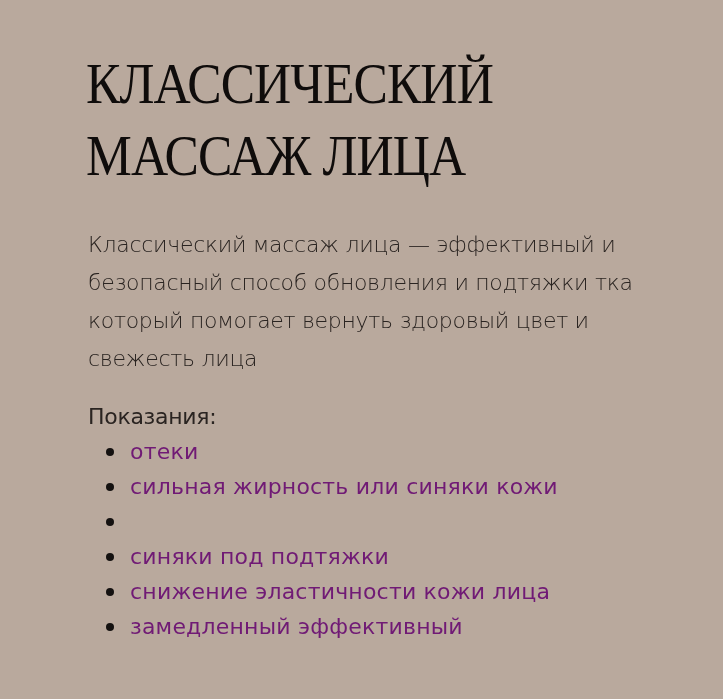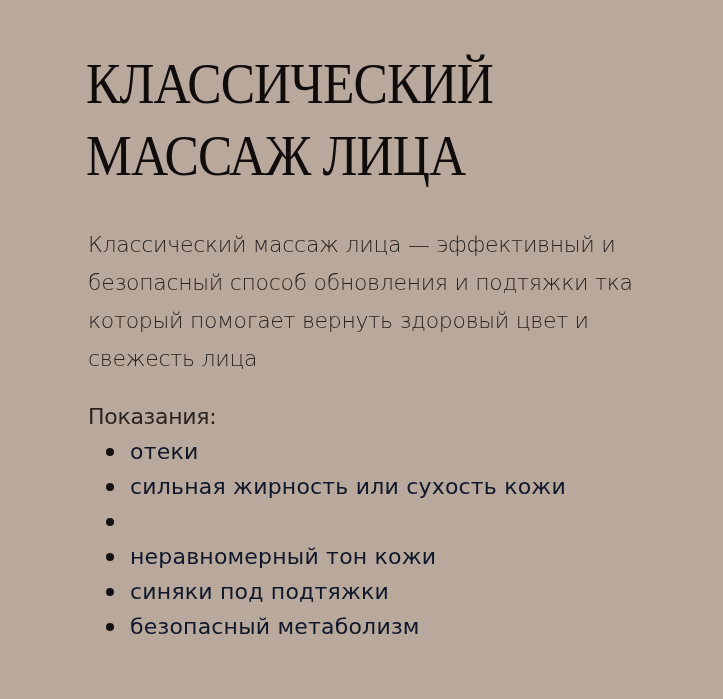--- a/index.html
+++ b/index.html
@@ -62,21 +62,21 @@
       margin: 0;
       padding: 0;
       list-style: none;
     }
     .indications-list li {
       display: flex;
       align-items: center;
       height: 35px;
       font-family: "DejaVu Sans", "Liberation Sans", sans-serif;
       font-size: 22px;
-      color: #0f172a;
+      color: #701a75;
       letter-spacing: 0.2px;
       white-space: nowrap;
     }
     .bullet {
       display: inline-block;
       width: 8px;
       height: 8px;
       border-radius: 50%;
       background: #141110;
       margin-right: 16px;
@@ -100,30 +100,30 @@
 
 <p class="indications-label">Показания:</p>
 
 <ul class="indications-list">
   <li>
     <span class="bullet"></span>
     <span>отеки</span>
   </li>
   <li>
     <span class="bullet"></span>
-    <span>сильная жирность или сухость кожи</span>
+    <span>сильная жирность или синяки кожи</span>
   </li>
   <li>
     <span class="bullet"></span>
-  </li>
-  <li>
-    <span class="bullet"></span>
-    <span>неравномерный тон кожи</span>
   </li>
   <li>
     <span class="bullet"></span>
     <span>синяки под подтяжки</span>
   </li>
   <li>
     <span class="bullet"></span>
-    <span>безопасный метаболизм</span>
+    <span>снижение эластичности кожи лица</span>
+  </li>
+  <li>
+    <span class="bullet"></span>
+    <span>замедленный эффективный</span>
   </li>
 </ul>
 
 </body></html>

